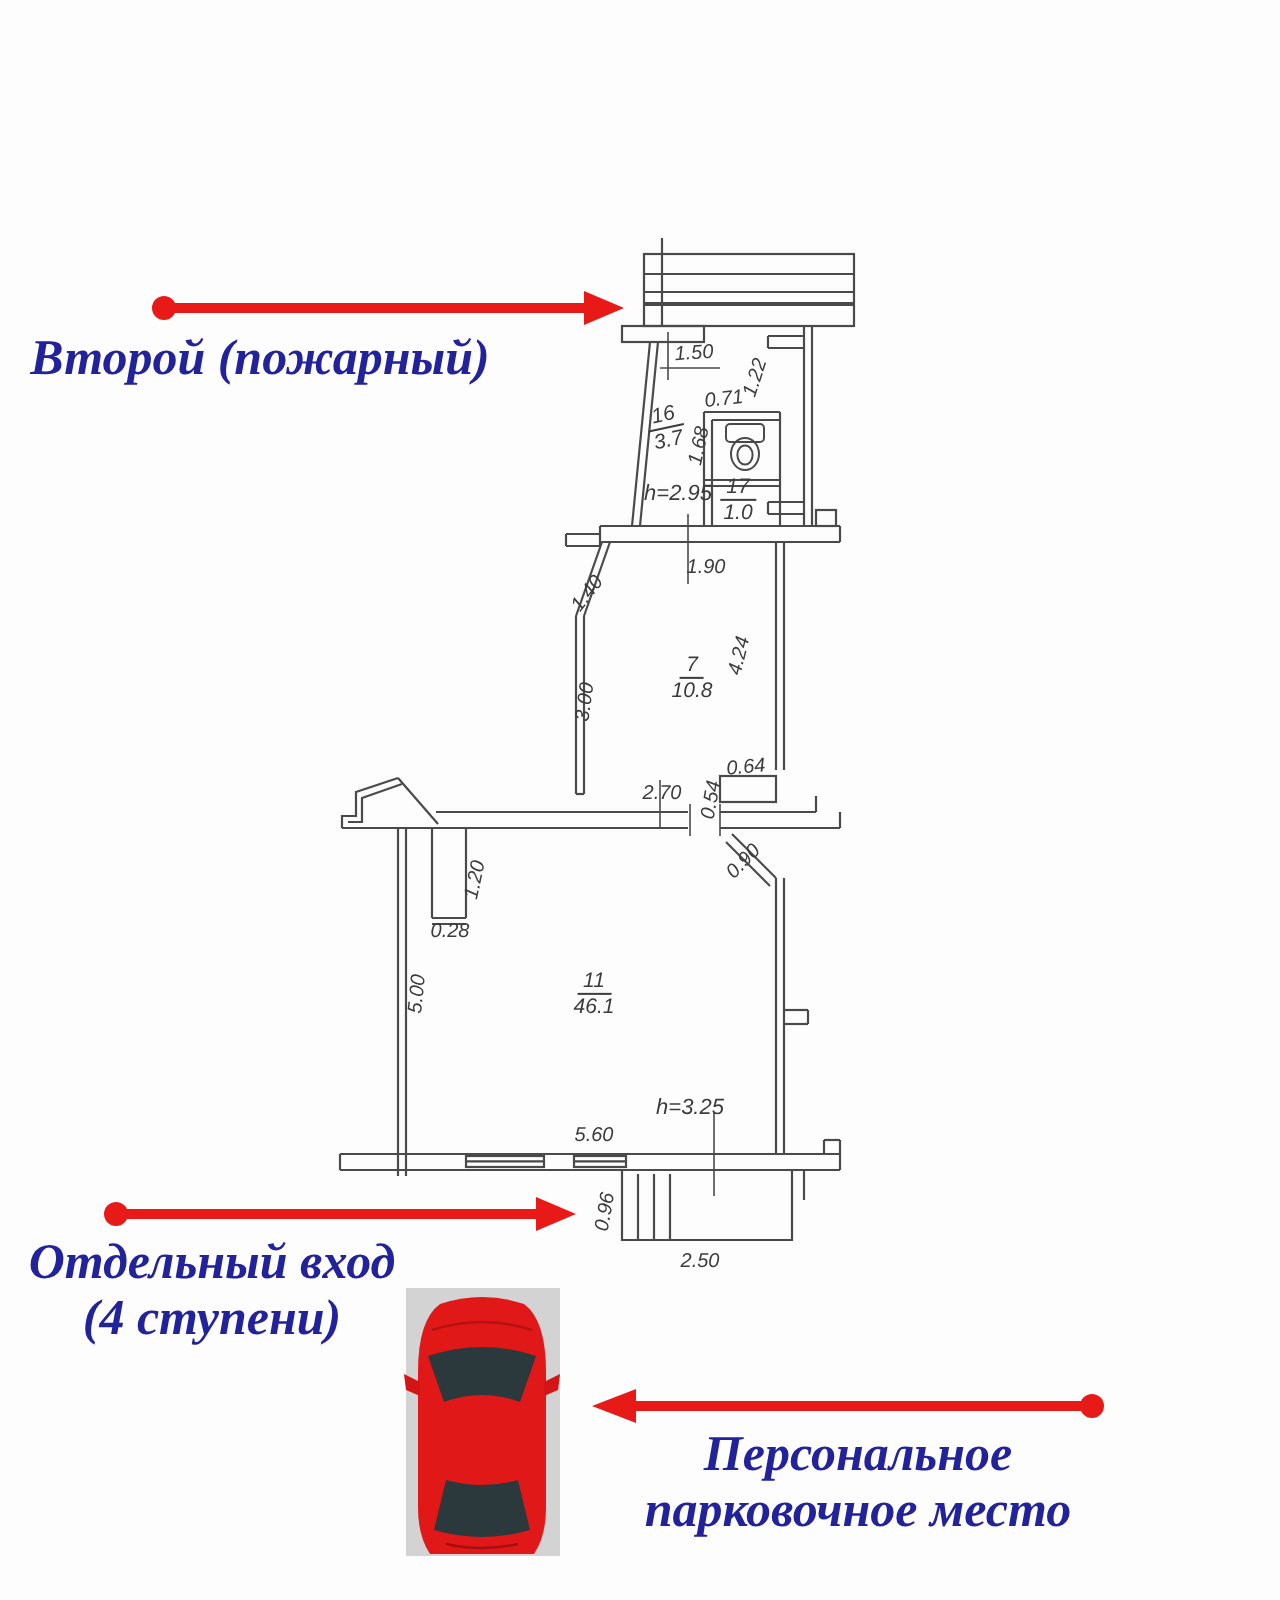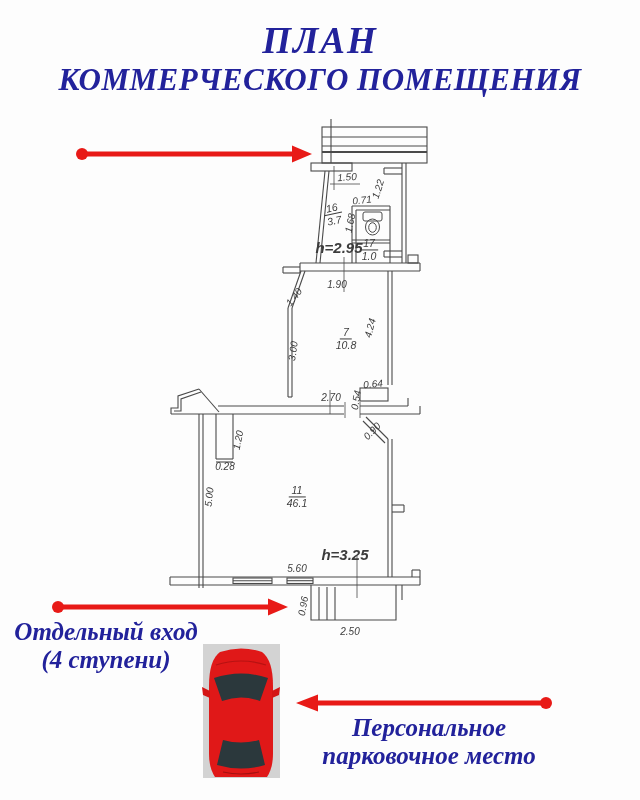--- a/index.html
+++ b/index.html
@@ -8,38 +8,34 @@
   .title{position:absolute;top:22px;left:0;width:100%;text-align:center;
          color:#22229b;font-weight:bold;font-style:italic;line-height:1.05;}
   .title .l1{font-size:37px;letter-spacing:2px;}
   .title .l2{font-size:31px;margin-top:3px;letter-spacing:0.5px;}
   .note{position:absolute;color:#22229b;font-weight:bold;font-style:italic;
         text-align:center;font-size:25px;line-height:1.12;white-space:nowrap;}
   .plan-svg{position:absolute;left:0;top:0;}
   .dim{position:absolute;font-family:"Liberation Sans",sans-serif;font-style:italic;
        font-size:10px;color:#3c3c3c;white-space:nowrap;
        transform:translate(-50%,-50%) rotate(var(--r,0deg));}
-  .dim.small{font-size:15px;font-weight:bold;}
+  .dim.small{font-size:11px;}
   .room{position:absolute;display:flex;flex-direction:column;align-items:center;
         font-family:"Liberation Sans",sans-serif;font-style:italic;font-size:10.5px;
         color:#3c3c3c;line-height:1.15;white-space:nowrap;
         transform:translate(-50%,-50%) rotate(var(--r,0deg));}
   .room .no{border-bottom:1px solid #3c3c3c;padding:0 3px;}
   .watermark{position:absolute;right:6px;bottom:4px;font-family:"Liberation Sans",sans-serif;
              font-weight:bold;font-size:17px;color:#9a9a9a;}
 </style>
 </head>
 <body>
 
 <div class="page">
 
-  <div class="title">
-    <div class="l1">ПЛАН</div>
-    <div class="l2">КОММЕРЧЕСКОГО ПОМЕЩЕНИЯ</div>
-  </div>
 
   <svg class="plan-svg" width="640" height="800" viewBox="0 0 640 800">
 
     <g stroke="#4a4a4a" stroke-width="1.1" fill="none">
 
       <g>
         <rect x="322" y="127" width="105" height="36"></rect>
         <line x1="322" y1="137" x2="427" y2="137"></line>
         <line x1="322" y1="146" x2="427" y2="146"></line>
         <line x1="322" y1="152" x2="427" y2="152" stroke-width="2"></line>
@@ -175,21 +171,21 @@
       <polygon points="280,687 272,691 272,698 279,695" fill="#d41515"></polygon>
       <path d="M223 772 Q241 776 259 772" stroke="#a31010" fill="none" stroke-width="1.2"></path>
     </g>
   </svg>
 
   <div class="dim" style="left:347px;top:177px;--r:-4deg">1.50</div>
   <div class="dim" style="left:378px;top:189px;--r:-72deg">1.22</div>
   <div class="dim" style="left:362px;top:200px;--r:-6deg">0.71</div>
   <div class="dim" style="left:350px;top:223px;--r:-78deg">1.68</div>
   <div class="dim small" style="left:339px;top:247px">h=2.95</div>
-  <div class="dim" style="left:337px;top:284px">1.90</div>
+  <div class="dim" style="left:353px;top:284px">1.90</div>
   <div class="dim" style="left:294px;top:297px;--r:-52deg">1.40</div>
   <div class="dim" style="left:293px;top:351px;--r:-82deg">3.00</div>
   <div class="dim" style="left:370px;top:328px;--r:-76deg">4.24</div>
   <div class="dim" style="left:373px;top:384px;--r:-5deg">0.64</div>
   <div class="dim" style="left:331px;top:397px">2.70</div>
   <div class="dim" style="left:356px;top:400px;--r:-80deg">0.54</div>
   <div class="dim" style="left:372px;top:431px;--r:-46deg">0.90</div>
   <div class="dim" style="left:238px;top:440px;--r:-78deg">1.20</div>
   <div class="dim" style="left:225px;top:466px">0.28</div>
   <div class="dim" style="left:209px;top:497px;--r:-84deg">5.00</div>
@@ -209,20 +205,21 @@
   <div class="room" style="left:346px;top:339px">
     <span class="no">7</span>
     <span class="area">10.8</span>
   </div>
   <div class="room" style="left:297px;top:497px">
     <span class="no">11</span>
     <span class="area">46.1</span>
   </div>
 
   <div class="note" style="left:10px;top:166px;width:240px;">
+    <div>Второй (пожарный)</div>
   </div>
   <div class="note" style="left:0px;top:618px;width:212px;">
     <div>Отдельный вход</div>
     <div>(4 ступени)</div>
   </div>
   <div class="note" style="left:310px;top:714px;width:238px;">
     <div>Персональное</div>
     <div>парковочное место</div>
   </div>
 

